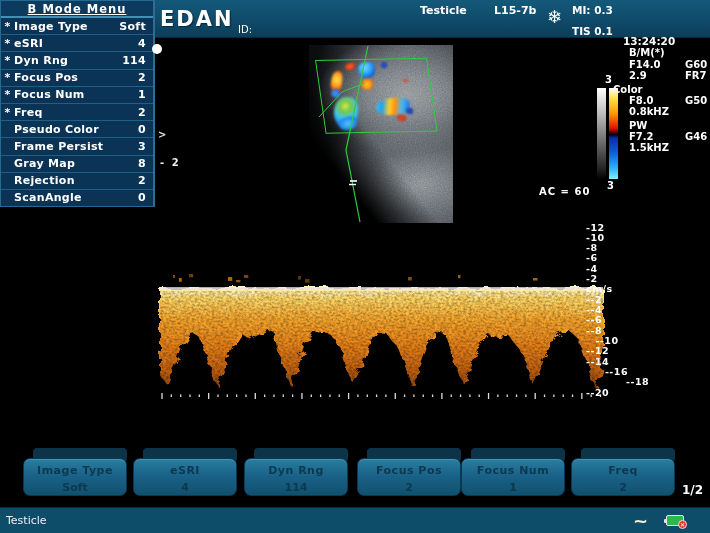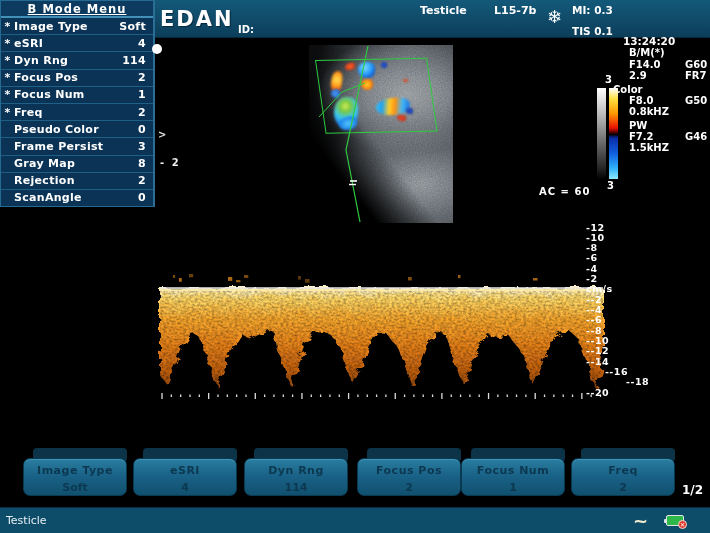--- a/index.html
+++ b/index.html
@@ -5,21 +5,21 @@
   html,body{margin:0;padding:0;background:#000;}
   *{box-sizing:border-box;}
   #screen{position:relative;width:710px;height:533px;background:#000;overflow:hidden;
     font-family:"DejaVu Sans","Liberation Sans",sans-serif;color:#fff;}
 
   
   #topbar{position:absolute;left:0;top:0;width:710px;height:38px;
     background:linear-gradient(#14597a,#0c3e5a);border-bottom:1px solid #07293d;}
   .logo{position:absolute;left:160px;top:7px;font-size:21px;font-weight:bold;
     letter-spacing:2px;color:#fff;text-shadow:1px 1px 1px #06283c;}
-  .idlabel{position:absolute;left:238px;top:24px;font-size:10px;font-weight:bold;}
+  .idlabel{position:absolute;left:238px;top:24px;font-size:10px;font-weight:normal;}
   .preset-top{position:absolute;left:420px;top:4px;font-size:11px;font-weight:bold;}
   .probe-top{position:absolute;left:494px;top:4px;font-size:11px;font-weight:bold;}
   .freeze{position:absolute;left:547px;top:8px;font-size:18px;line-height:18px;color:#fff;}
   .mi{position:absolute;left:572px;top:4px;font-size:10.5px;font-weight:bold;}
   .tis{position:absolute;left:572px;top:25px;font-size:10.5px;font-weight:bold;}
   .clock{position:absolute;left:623px;top:25px;font-size:10.5px;font-weight:bold;margin-top:10px;}
 
   
   #menu{position:absolute;left:0;top:0;width:155px;height:207px;z-index:5;
     background:#0a3355;border:1px solid #256a92;border-right:2px solid #2a6e96;
@@ -321,21 +321,21 @@
       <div class="vscale" style="top: 231.83px;">-10</div>
       <div class="vscale" style="top: 242.16px;">-8</div>
       <div class="vscale" style="top: 252.49px;">-6</div>
       <div class="vscale" style="top: 262.82px;">-4</div>
       <div class="vscale" style="top: 273.15px;">-2</div>
       <div class="vscale" style="top: 283.48px;">cm/s</div>
       <div class="vscale" style="top: 293.81px;">--2</div>
       <div class="vscale" style="top: 304.14px;">--4</div>
       <div class="vscale" style="top: 314.47px;">--6</div>
       <div class="vscale" style="top: 324.8px;">--8</div>
-      <div class="vscale" style="top: 335.13px;">--10</div>
+      <div class="vscale" style="top: 335.13px; text-align: center;">--10</div>
       <div class="vscale" style="top: 345.46px;">--12</div>
       <div class="vscale" style="top: 355.79px;">--14</div>
       <div class="vscale" style="top: 366.12px; text-align: right;">--16</div>
       <div class="vscale" style="top: 376.45px; margin-left: 40px;">--18</div>
       <div class="vscale" style="top: 386.78px;">--20</div>
     </div>
 
   <div id="softkeys">
       <div class="btn-shadow" style="left: 33px; width: 94px;"></div>
       <div class="softkey" style="left: 23px;">

